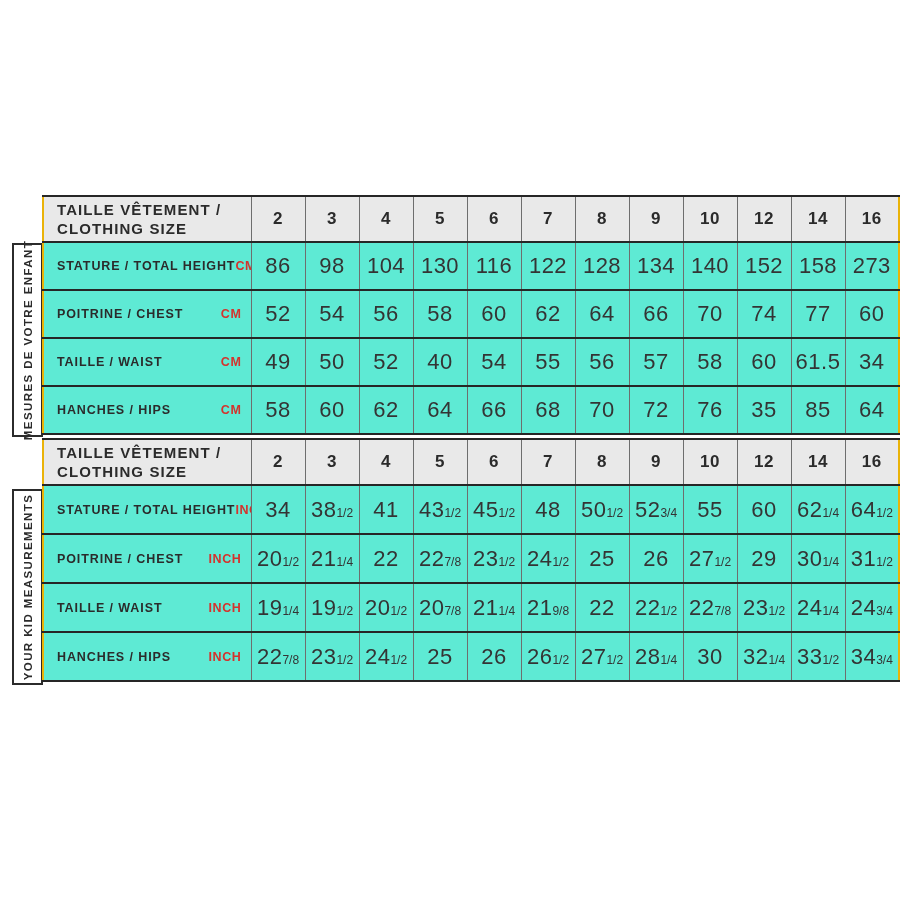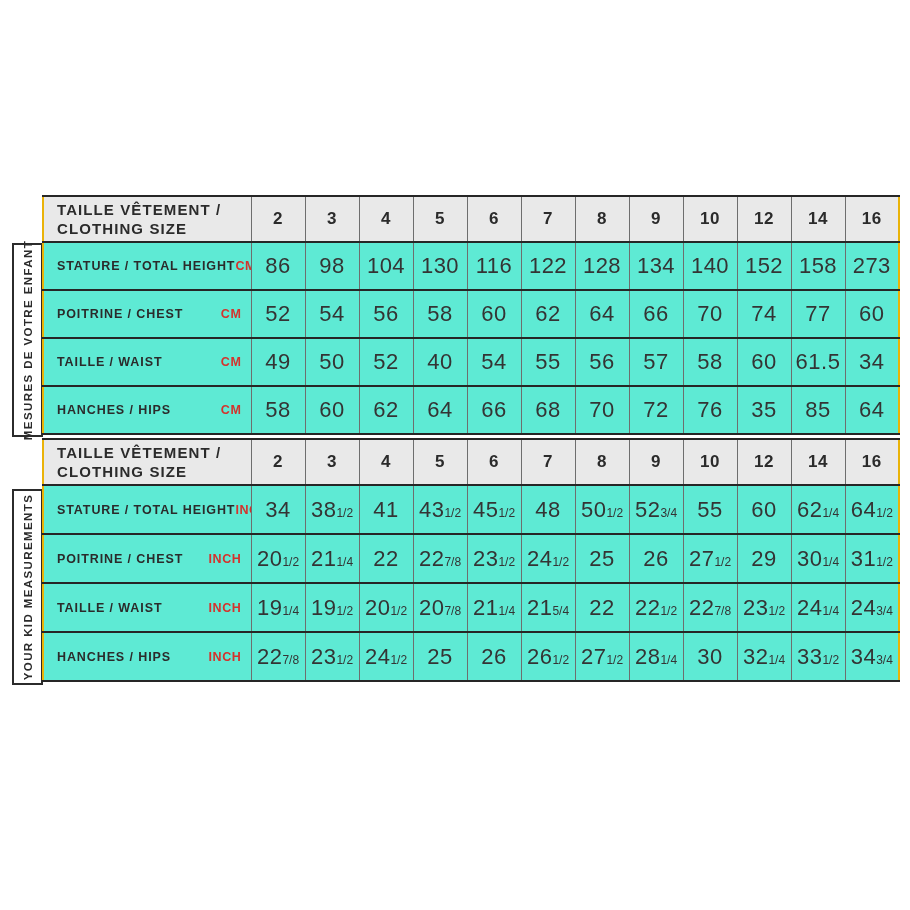--- a/index.html
+++ b/index.html
@@ -320,21 +320,21 @@
               <div class="lblrow">
                 <span class="lbl">TAILLE / WAIST</span>
                 <span class="unit">INCH</span>
               </div>
             </td>
             <td class="val-cell">19<span class="fr">1/4</span></td>
             <td class="val-cell">19<span class="fr">1/2</span></td>
             <td class="val-cell">20<span class="fr">1/2</span></td>
             <td class="val-cell">20<span class="fr">7/8</span></td>
             <td class="val-cell">21<span class="fr">1/4</span></td>
-            <td class="val-cell">21<span class="fr">5/4</span></td>
+            <td class="val-cell">21<span class="fr">9/8</span></td>
             <td class="val-cell">22</td>
             <td class="val-cell">22<span class="fr">1/2</span></td>
             <td class="val-cell">22<span class="fr">7/8</span></td>
             <td class="val-cell">23<span class="fr">1/2</span></td>
             <td class="val-cell">24<span class="fr">1/4</span></td>
             <td class="val-cell">24<span class="fr">3/4</span></td>
           </tr>
           <tr>
             <td class="label-cell">
               <div class="lblrow">

